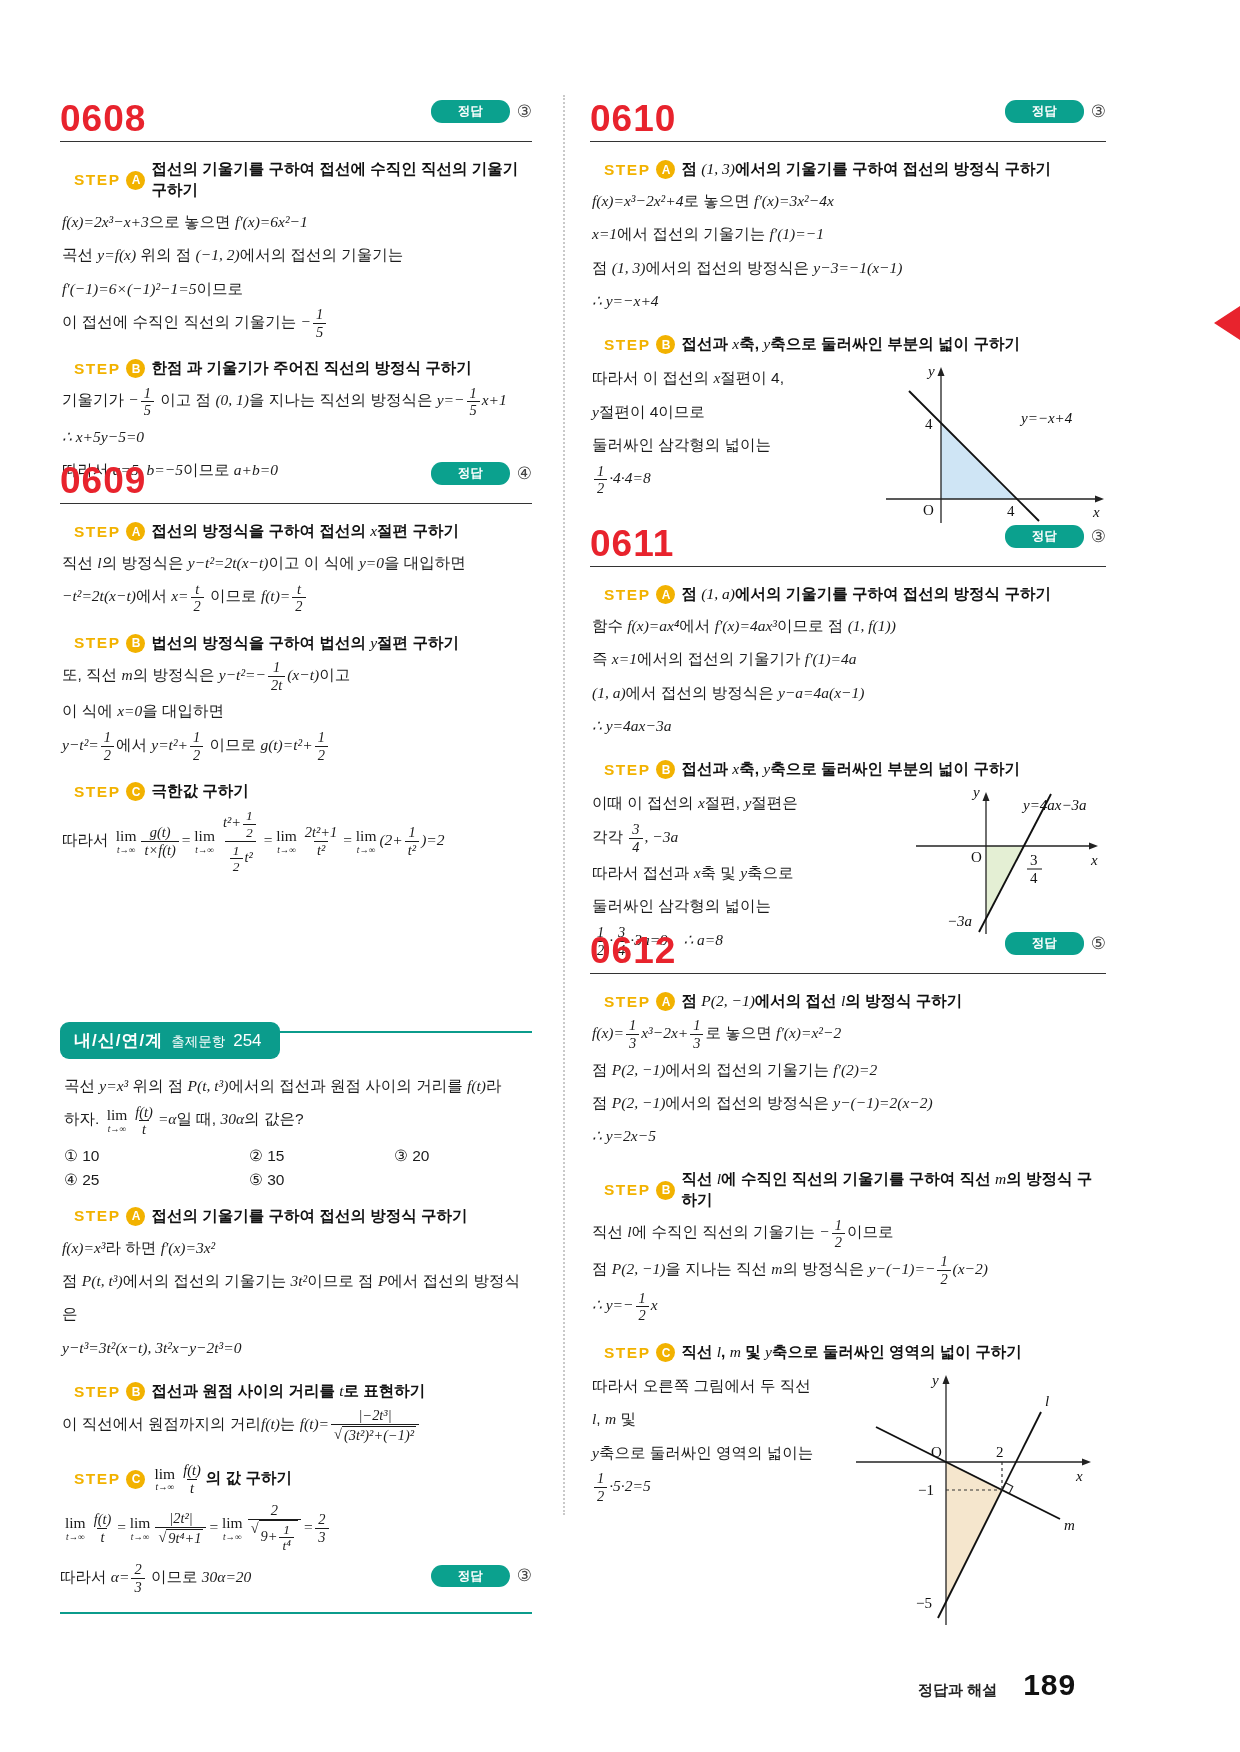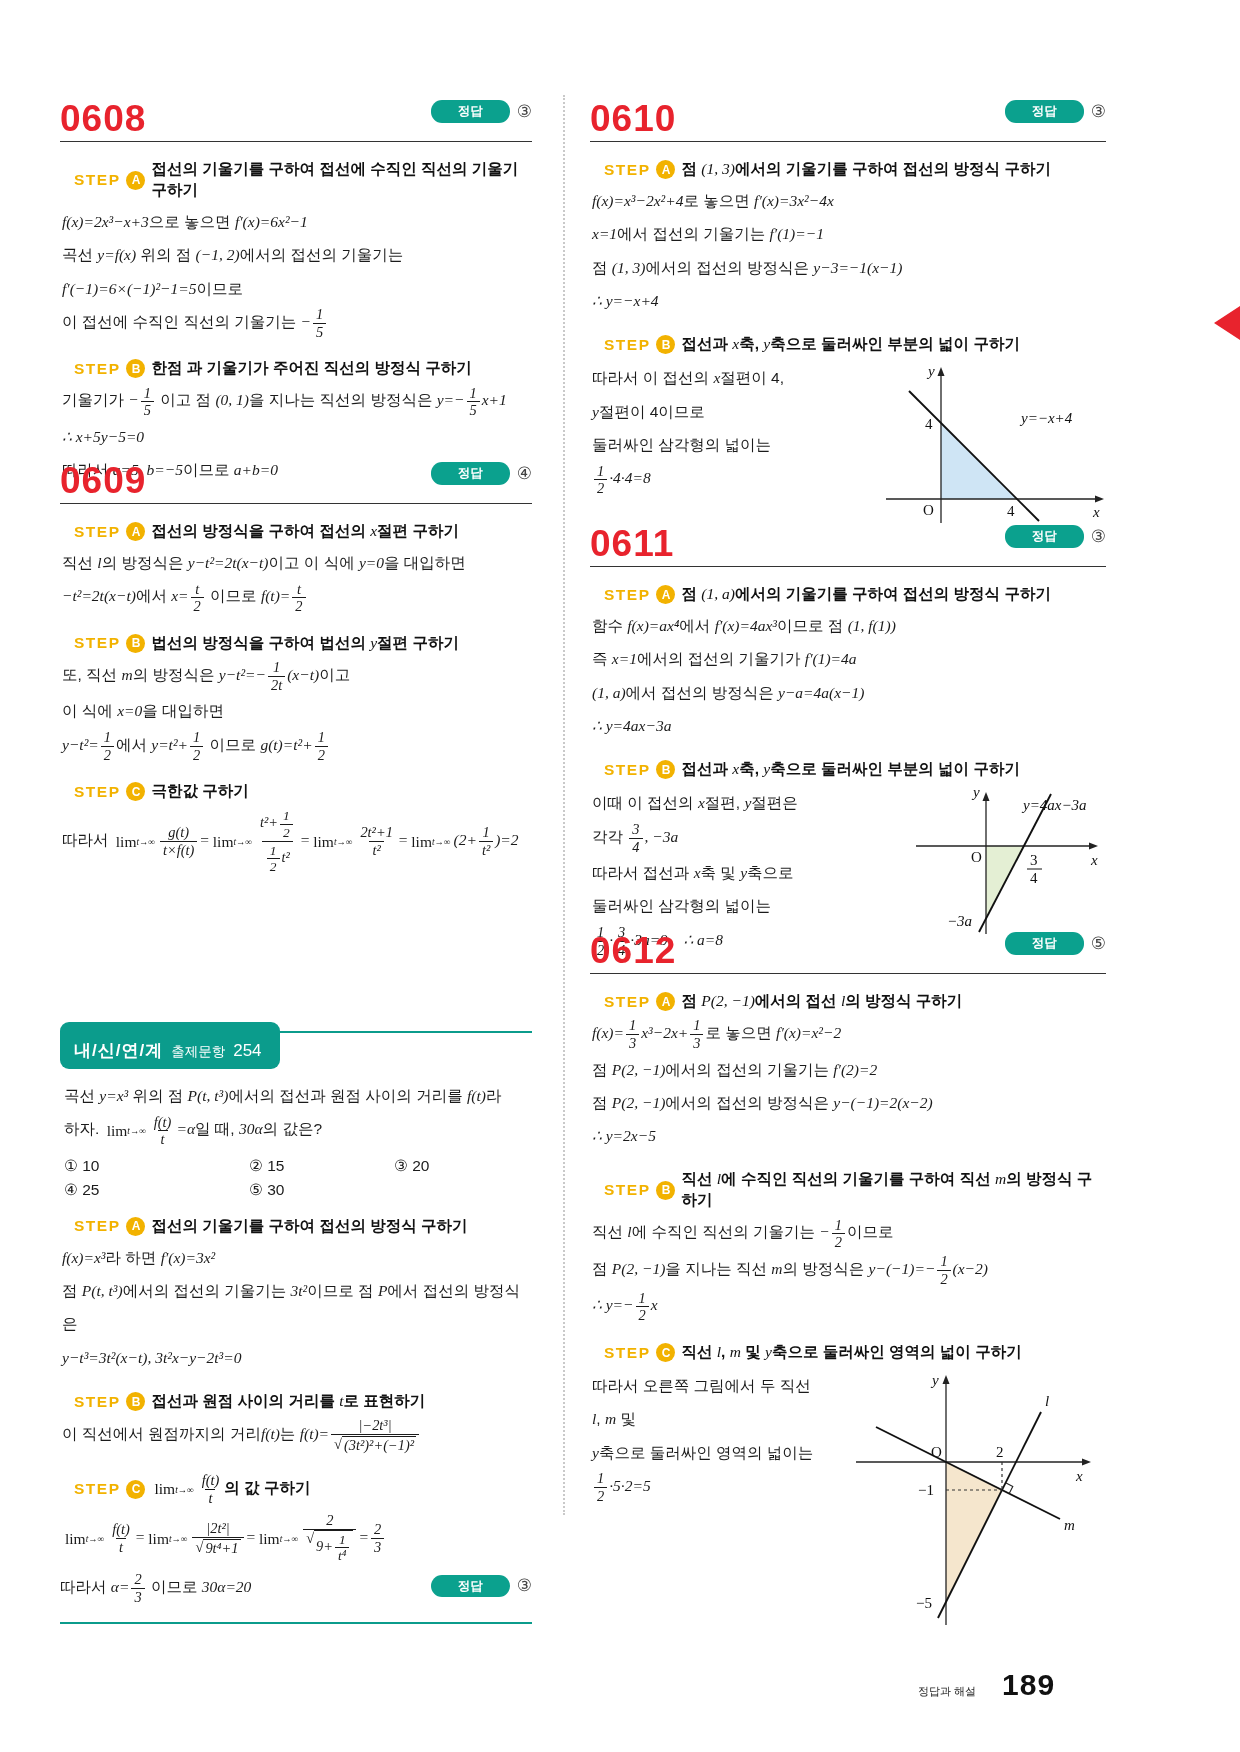--- a/index.html
+++ b/index.html
@@ -19,46 +19,46 @@
   .step-word{color:#f2b200;font-weight:700;letter-spacing:1.5px}
   .step-circle{width:19px;height:19px;min-width:19px;border-radius:50%;background:#f2b200;color:#fff;display:inline-flex;align-items:center;justify-content:center;font-size:12px;font-weight:700}
   .step-title{font-weight:700}
   .step-title .math{font-weight:400}
   .line{font-size:15.5px;line-height:2.15;color:#1b1b1b}
   .lines{margin:2px 0 2px 2px}
   .math{font-family:"Liberation Serif",serif;font-style:italic}
   .frac{display:inline-flex;flex-direction:column;align-items:center;vertical-align:middle;line-height:1.15;margin:1px 2px;font-size:0.93em}
   .frac>.fn{padding:0 3px}
   .frac>.fd{border-top:1px solid currentColor;padding:0 3px}
-  .lim{display:inline-flex;align-items:center;vertical-align:middle;line-height:1;margin:0 3px}
+  .lim{display:inline-flex;flex-direction:column;align-items:center;vertical-align:middle;line-height:1;margin:0 3px}
   .lim>.lt{font-style:normal}
   .lim>.ls{font-size:0.6em;margin-top:2px}
   .sqrt{display:inline-flex;align-items:flex-start;vertical-align:middle}
   .sqrt>.rsign{font-style:normal}
   .sqrt>.rbar{border-top:1.3px solid currentColor;padding:0 2px}
   .graph-row{display:flex;gap:14px;align-items:flex-start}
   .graph-row .lines{flex:1}
   .graph-box svg{display:block}
   .ax{stroke:#222;stroke-width:1.3}
   .pl{stroke:#111;stroke-width:1.9}
   .dash{stroke:#333;stroke-width:1.2;stroke-dasharray:3 3}
   .it{font:italic 15px "Liberation Serif",serif;fill:#111}
   .rm{font:15px "Liberation Serif",serif;fill:#111}
   .linked-head{position:relative;margin-bottom:10px}
   .linked-rule{position:absolute;left:0;right:0;top:9px;height:2px;background:#0b9c8c}
-  .linked-tag{position:relative;display:inline-flex;align-items:baseline;gap:8px;background:#0b9c8c;color:#fff;padding:17px 18px 7px 14px;border-radius:9px}
+  .linked-tag{position:relative;display:inline-flex;align-items:baseline;gap:8px;background:#0b9c8c;color:#fff;padding:7px 18px 7px 14px;border-radius:9px}
   .linked-tag .t1{font-size:17px;font-weight:800;letter-spacing:1px}
   .linked-tag .t2{font-size:13.5px}
   .linked-tag .t3{font-size:17px;font-weight:400;line-height:.9}
   .qlines{margin-left:4px}
   .choices{display:grid;grid-template-columns:185px 145px 1fr;row-gap:6px;margin:8px 0 2px 4px;font-size:15.5px;font-family:Liberation Sans, sans-serif}
   .final-row{display:flex;justify-content:space-between;align-items:center;margin-top:4px}
   .linked-end{border-bottom:2px solid #0b9c8c;margin-top:16px}
   .footer{position:absolute;top:1668px;left:918px;display:flex;align-items:baseline;gap:26px}
-  .footer .f1{font-size:11px;font-weight:400;color:#222}
+  .footer .f1{font-size:15px;font-weight:700;color:#222}
   .footer .f2{font-size:30px;font-weight:800;color:#111;letter-spacing:1px}
   .tab-marker{position:absolute;right:0;top:306px;width:28px;height:38px}
 </style>
 </head>
 <body>
 
 <div class="divider"></div>
 
 <div id="col-left" class="col">
   <section class="problem" id="p0608" style="top:100px">

